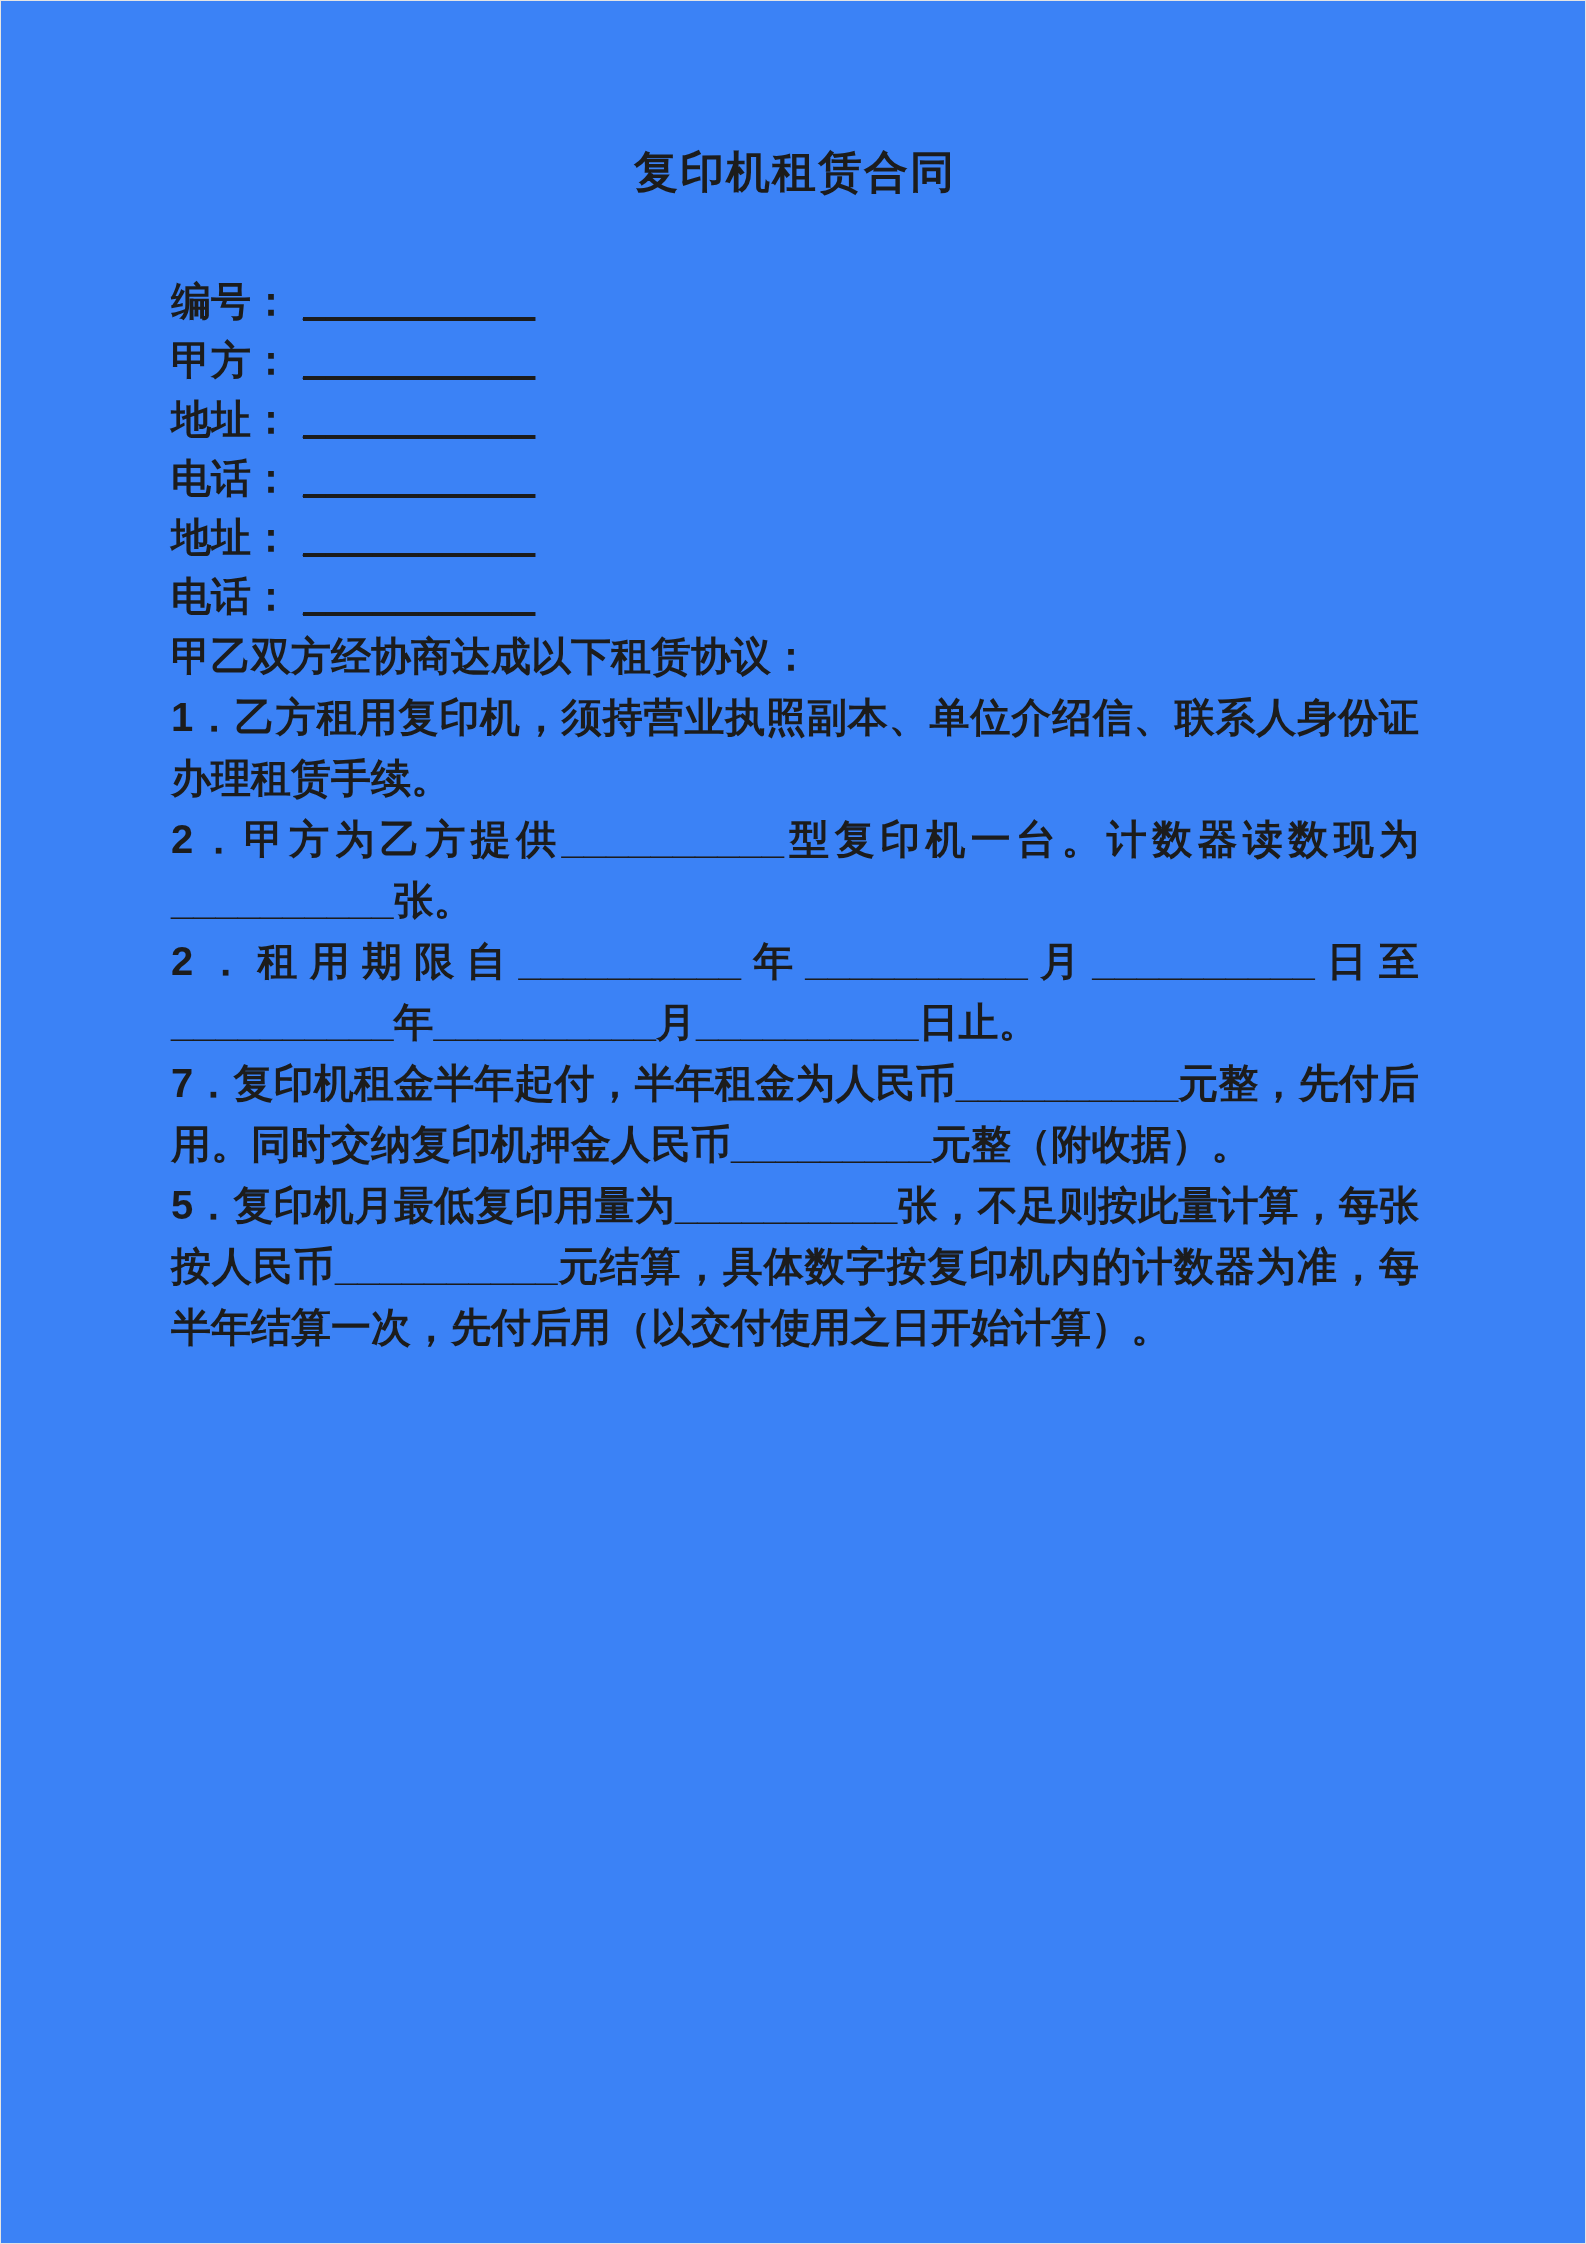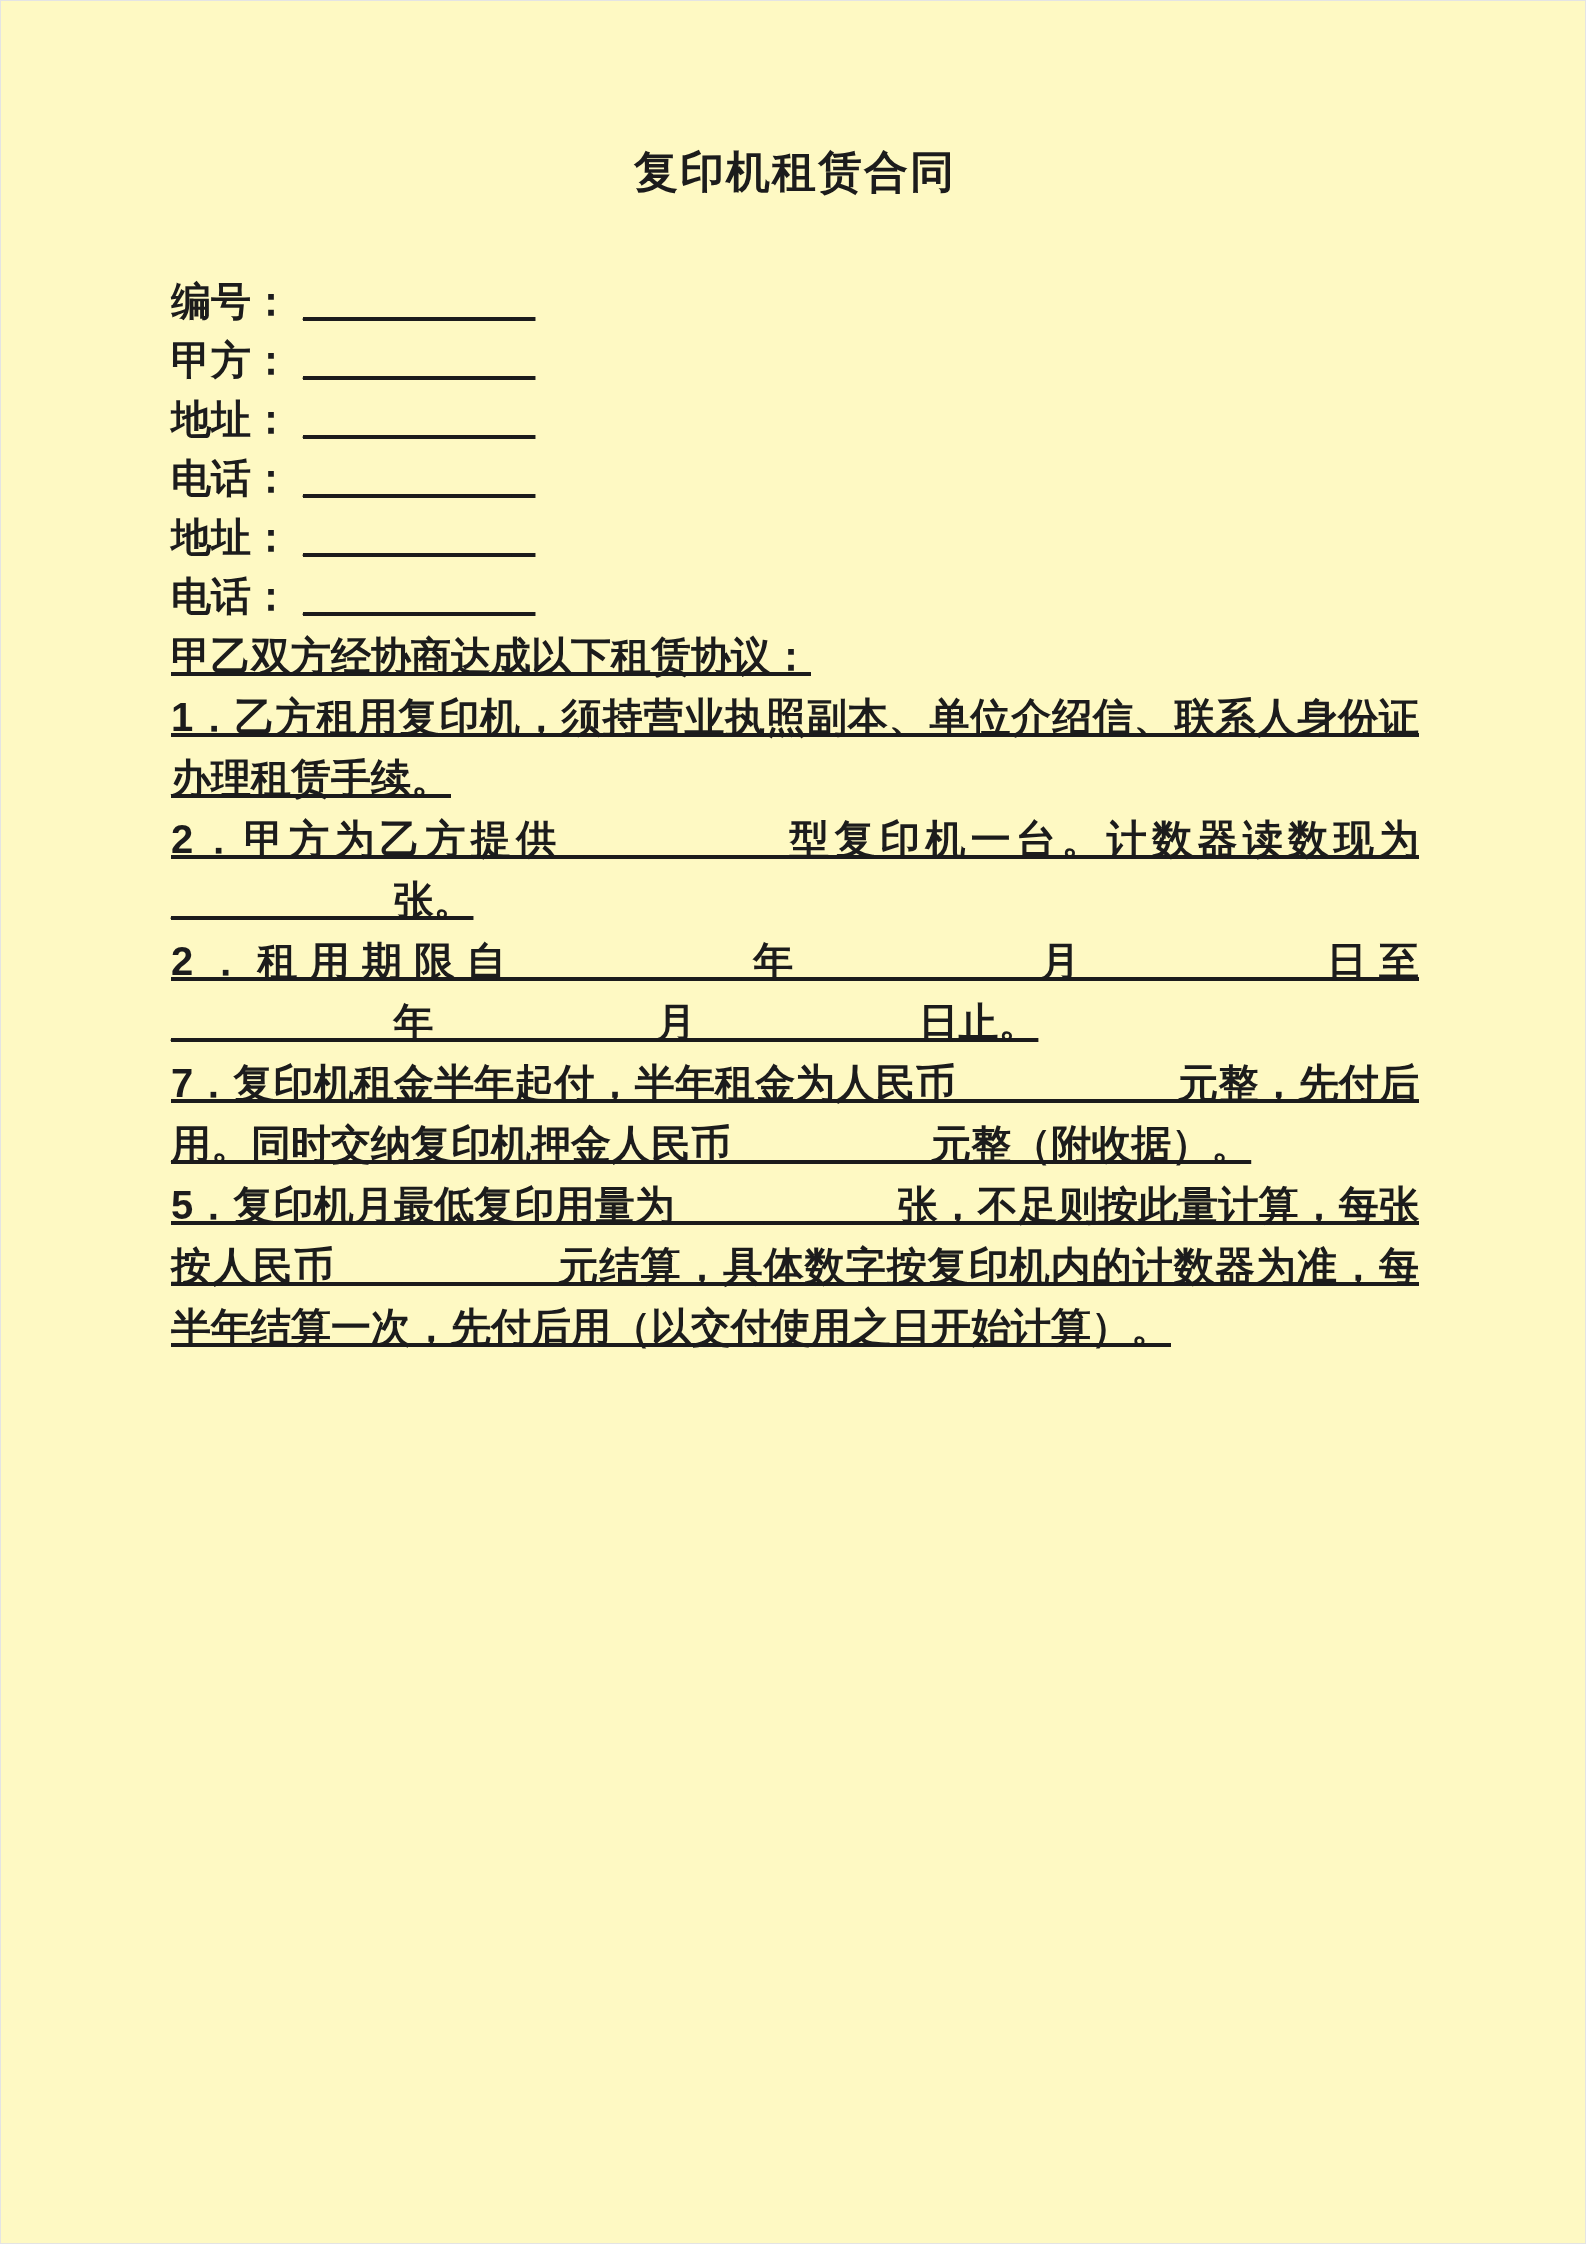--- a/index.html
+++ b/index.html
@@ -5,21 +5,21 @@
     html, body {
       margin: 0;
       padding: 0;
       background: #ffffff;
     }
     .page {
       position: relative;
       width: 1586px;
       height: 2244px;
       box-sizing: border-box;
-      background: #fef9c3;
+      background: #3b82f6;
       border: 1px solid #e4e4e4;
       padding: 143px 166px 0 170px;
       font-family: "Liberation Sans", "DejaVu Sans", sans-serif;
       font-weight: 700;
       color: #1c1c1c;
     }
     .doc-title {
       margin: 0 0 72px 0;
       text-align: center;
       font-size: 44px;
@@ -39,21 +39,20 @@
       margin-left: 12px;
       letter-spacing: 1px;
       text-decoration: underline;
     }
     .doc-para {
       margin: 0;
       font-size: 40px;
       line-height: 61px;
       text-align: justify;
       word-break: normal;
-      text-decoration: underline;
     }
   </style>
 </head>
 <body>
 
 <div class="page">
 
   <h1 class="doc-title">复印机租赁合同</h1>
 
   <div class="fields">

